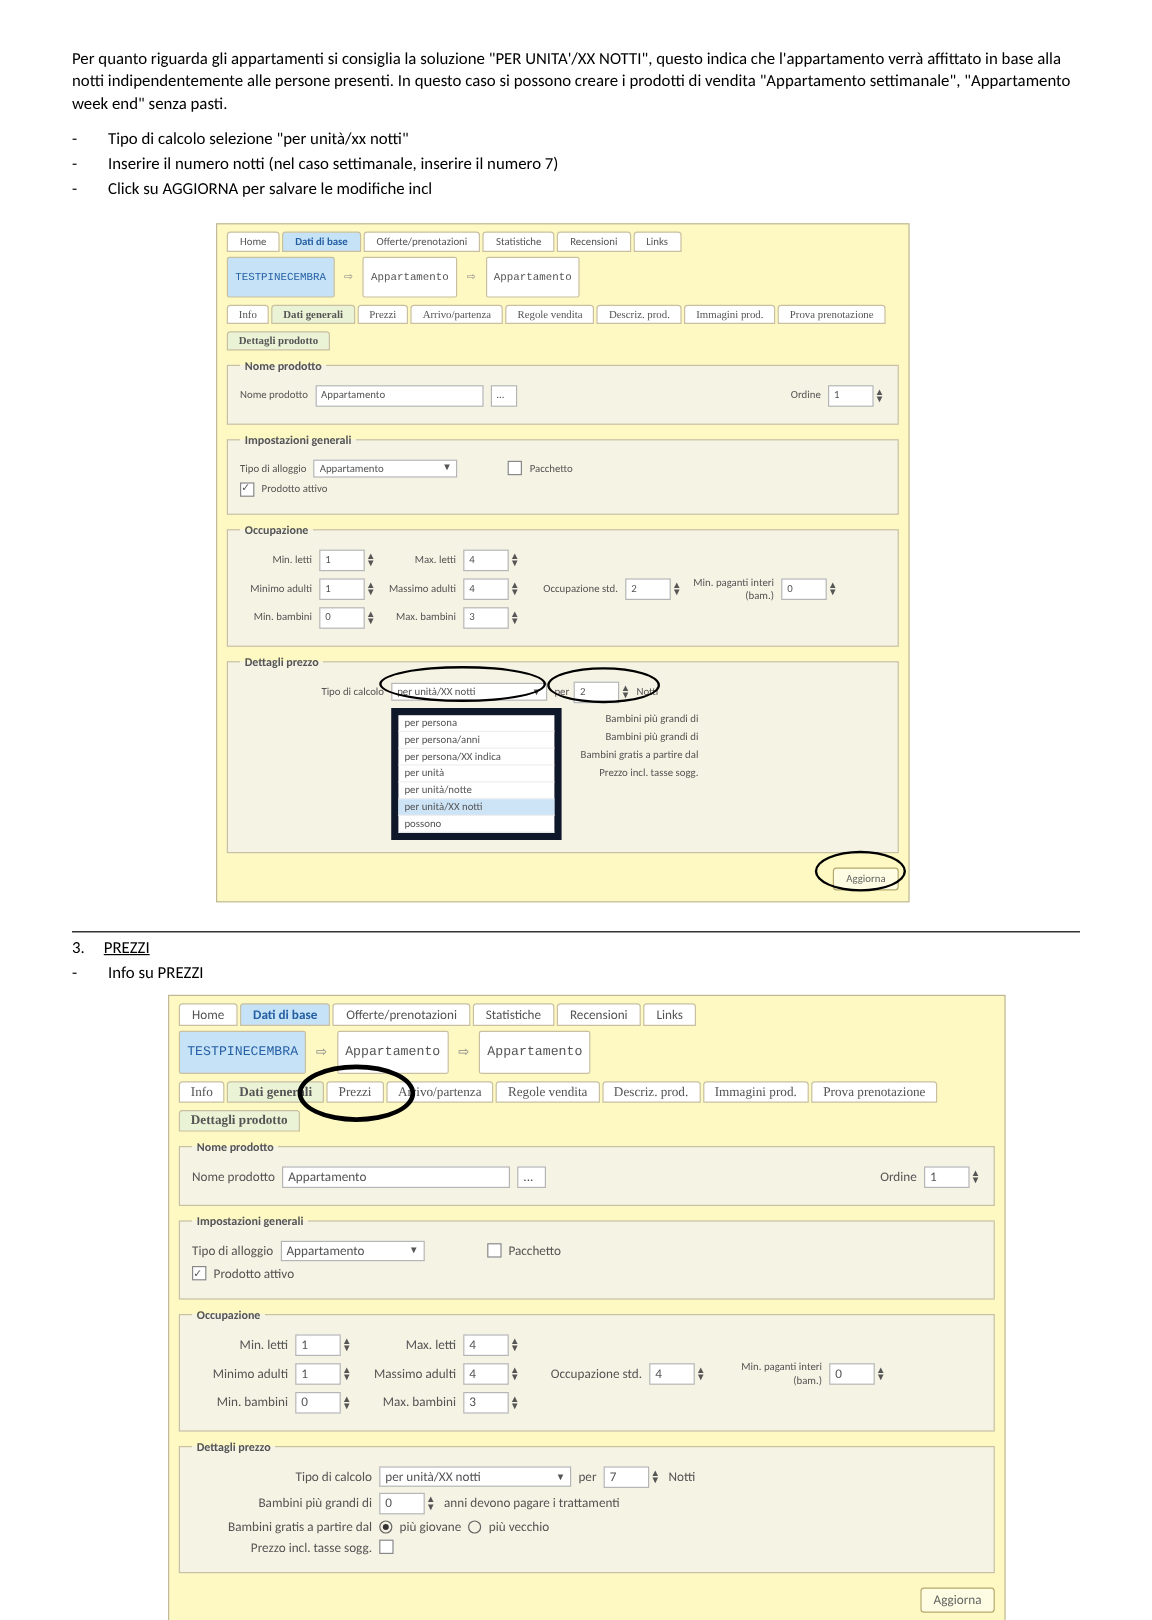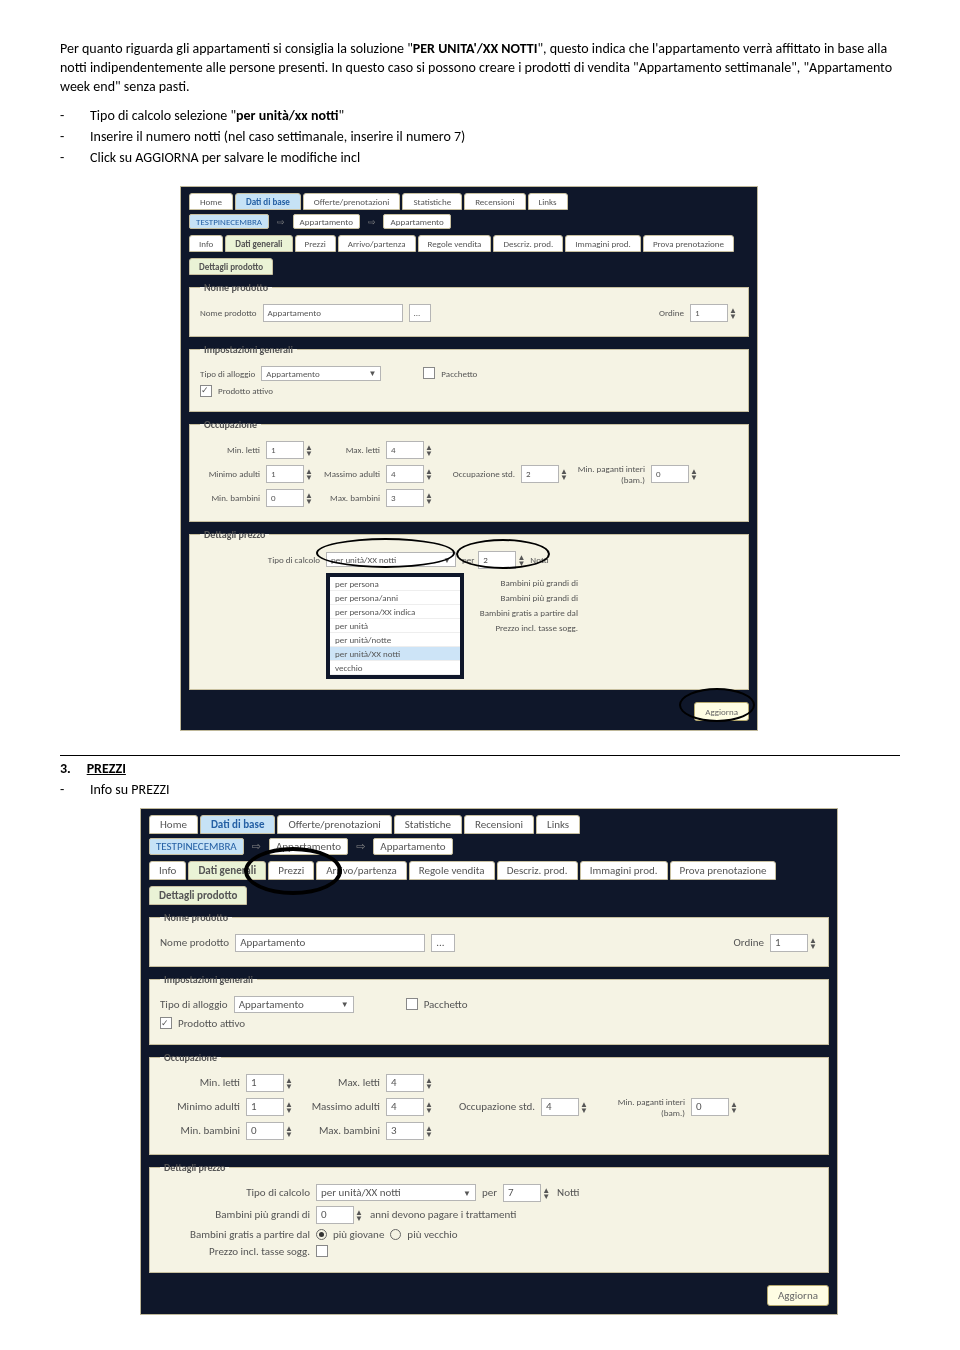--- a/index.html
+++ b/index.html
@@ -5,47 +5,47 @@
   body {
     font-family: Calibri, Arial, sans-serif;
     font-size: 14px;
     color: #000;
     background: #fff;
     margin: 0;
     padding: 40px 60px;
     width: 840px;
   }
   .para { margin-bottom: 8px; line-height: 1.35; }
-  .bold { font-weight: bold; }
+  .bold { font-weight: normal; }
   .list { margin: 10px 0 20px 0; }
   .list-item { display:flex; margin-bottom:4px; }
   .list-dash { width:30px; }
   .list-text { flex:1; }
 
   
   .shot {
     border: 1px solid #bfb89a;
-    background: #0f172a;
+    background: #fef9c3;
     font-size: 10px;
     color: #555;
     margin: 10px 0 24px 0;
     padding: 6px 8px 8px 8px;
   }
   .shot .tabs { display:flex; gap:2px; margin-bottom:4px; }
   .tab {
     border:1px solid #c8c0a0;
     background:#fff;
     padding:2px 10px;
     border-radius:3px 3px 0 0;
   }
   .tab.active { background:#c6e2f6; color:#2560a4; font-weight:bold; }
   .breadcrumb { display:flex; align-items:center; gap:8px; margin:4px 0 6px 0; }
-  .bc-item { border:1px solid #c8c0a0; background:#fff; padding:1px 6px; border-radius:2px; }
+  .bc-item { border:1px solid #c8c0a0; background:#fff; padding:11px 6px; border-radius:2px;font-family:Liberation Mono, monospace; }
   .bc-arrow { color:#888; }
-  .subtabs { display:flex; gap:2px; margin-bottom:6px; flex-wrap:wrap;}
+  .subtabs { display:flex; gap:2px; margin-bottom:6px; flex-wrap:wrap;font-family:Liberation Serif, serif;}
   .subtab {
     border:1px solid #c8c0a0;
     background:#fff;
     padding:2px 9px;
     border-radius:3px 3px 0 0;
   }
   .subtab.active { background:#eaf3d6; font-weight:bold; }
 
   fieldset.fs {
     border:1px solid #c8c0a0;
@@ -84,21 +84,21 @@
   .btn-update {
     float:right;
     border:1px solid #b5a96e;
     background:#fefde3;
     padding:3px 10px;
     border-radius:3px;
     color:#666;
     margin-top:6px;
   }
   .dd-open {
-    border:4px solid #0f172a; background:#fff;
+    border:6px solid #0f172a; background:#fff;
     position:relative;
     width:130px;
   }
   .dd-open .opt { padding:1px 5px; border-bottom:1px solid #eee; }
   .dd-open .opt.sel { background:#cde4f7; }
 
   
   .ann-circle {
     border:2.5px solid #000;
     border-radius:50%;
@@ -270,21 +270,21 @@
 
     <div style="display:flex;">
       <span style="width:126px;"></span>
       <div class="dd-open">
         <div class="opt">per persona</div>
         <div class="opt">per persona/anni</div>
         <div class="opt">per persona/XX indica</div>
         <div class="opt">per unità</div>
         <div class="opt">per unità/notte</div>
         <div class="opt sel">per unità/XX notti</div>
-        <div class="opt">vecchio</div>
+        <div class="opt">possono</div>
       </div>
       <div style="margin-left:4px;">
         <div class="row">
             <span class="lbl" style="width:110px;text-align:right;">Bambini più grandi di</span>
           </div>
         <div class="row">
             <span class="lbl" style="width:110px;text-align:right;">Bambini più grandi di</span>
           </div>
         <div class="row">
             <span class="lbl" style="width:110px;text-align:right;">Bambini gratis a partire dal</span>

